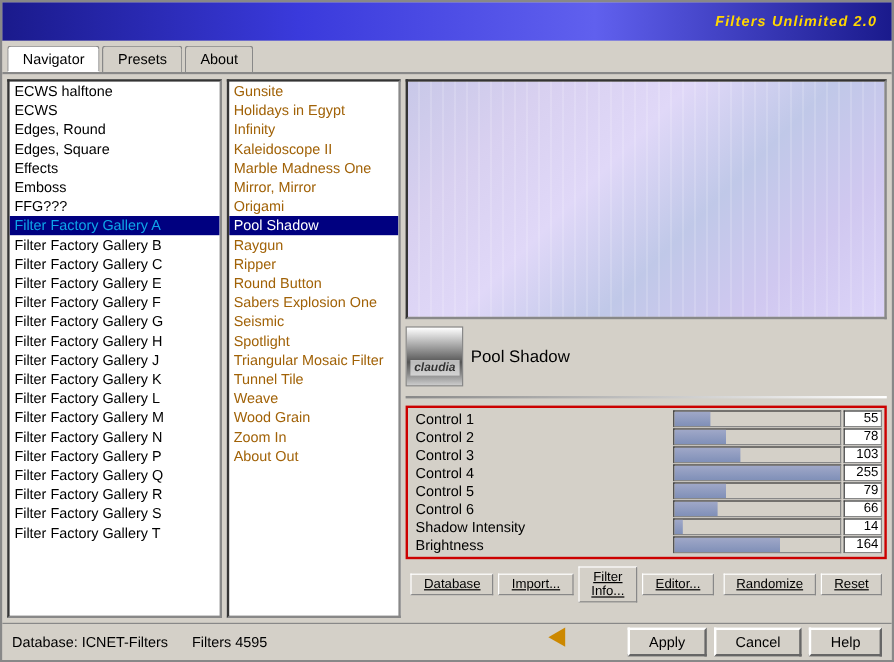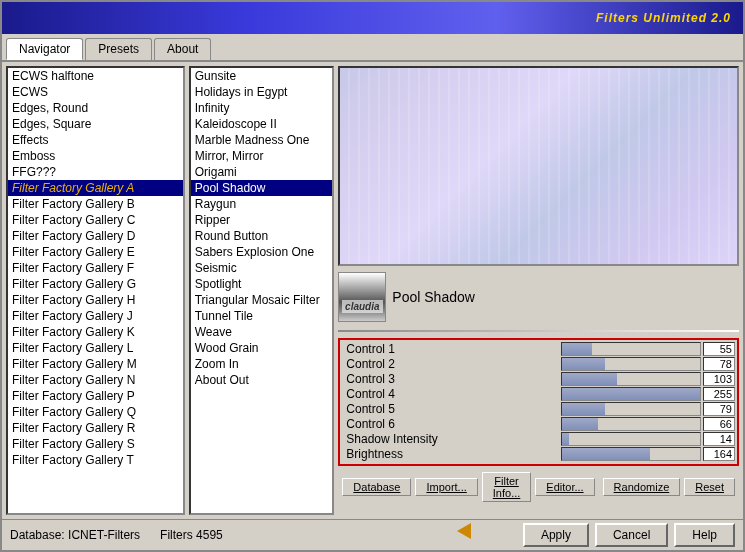--- a/index.html
+++ b/index.html
@@ -69,21 +69,21 @@
       flex: 1;
       overflow-y: auto;
       overflow-x: hidden;
     }
     .list-item {
       padding: 1px 4px;
       cursor: pointer;
       white-space: nowrap;
       color: #000;
     }
-    .list-item.selected { background: #000080; color: #eab308; font-style: italic; }
+    .list-item.selected { background: #000080; color: #0ea5e9; }
 
     
     .list-container::-webkit-scrollbar { width: 16px; }
     .list-container::-webkit-scrollbar-track { background: #d4d0c8; }
     .list-container::-webkit-scrollbar-thumb { background: #a0a0a0; border: 1px solid #888; }
 
     
     .middle-panel {
       width: 175px;
       display: flex;
@@ -93,21 +93,21 @@
       overflow: hidden;
     }
     .middle-list-container {
       flex: 1;
       overflow-y: auto;
     }
     .middle-list-item {
       padding: 1px 4px;
       cursor: pointer;
       white-space: nowrap;
-      color: #000000;
+      color: #a16207;
     }
     .middle-list-item.selected { background: #000080; color: #fff; }
 
     
     .right-panel {
       flex: 1;
       display: flex;
       flex-direction: column;
       gap: 4px;
     }
@@ -274,21 +274,20 @@
       <div class="list-item">ECWS halftone</div>
           <div class="list-item">ECWS</div>
           <div class="list-item">Edges, Round</div>
           <div class="list-item">Edges, Square</div>
           <div class="list-item">Effects</div>
           <div class="list-item">Emboss</div>
           <div class="list-item">FFG???</div>
           <div class="list-item selected" style="position: relative;">Filter Factory Gallery A</div>
           <div class="list-item">Filter Factory Gallery B</div>
           <div class="list-item">Filter Factory Gallery C</div>
-          <div class="list-item">Filter Factory Gallery D</div>
           <div class="list-item">Filter Factory Gallery E</div>
           <div class="list-item">Filter Factory Gallery F</div>
           <div class="list-item">Filter Factory Gallery G</div>
           <div class="list-item">Filter Factory Gallery H</div>
           <div class="list-item">Filter Factory Gallery J</div>
           <div class="list-item">Filter Factory Gallery K</div>
           <div class="list-item">Filter Factory Gallery L</div>
           <div class="list-item">Filter Factory Gallery M</div>
           <div class="list-item">Filter Factory Gallery N</div>
           <div class="list-item">Filter Factory Gallery P</div>

